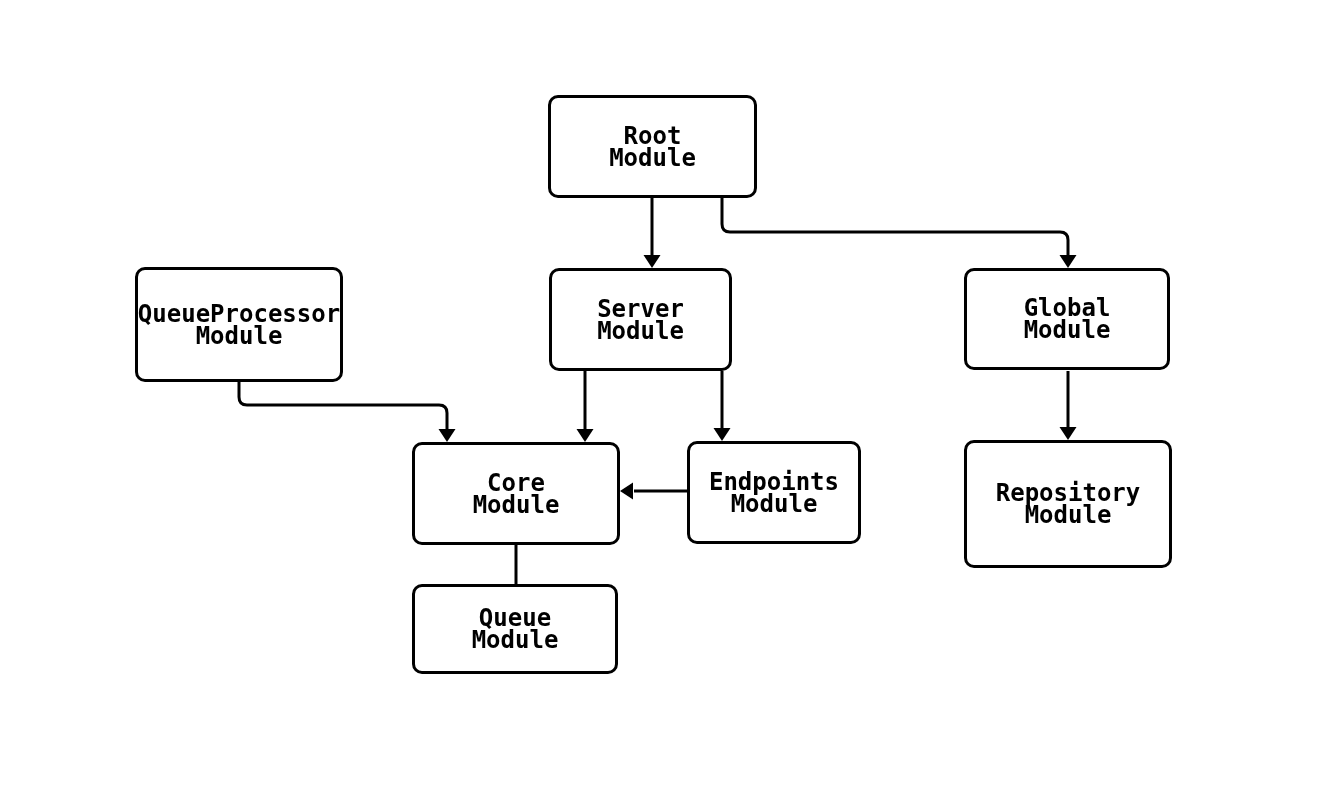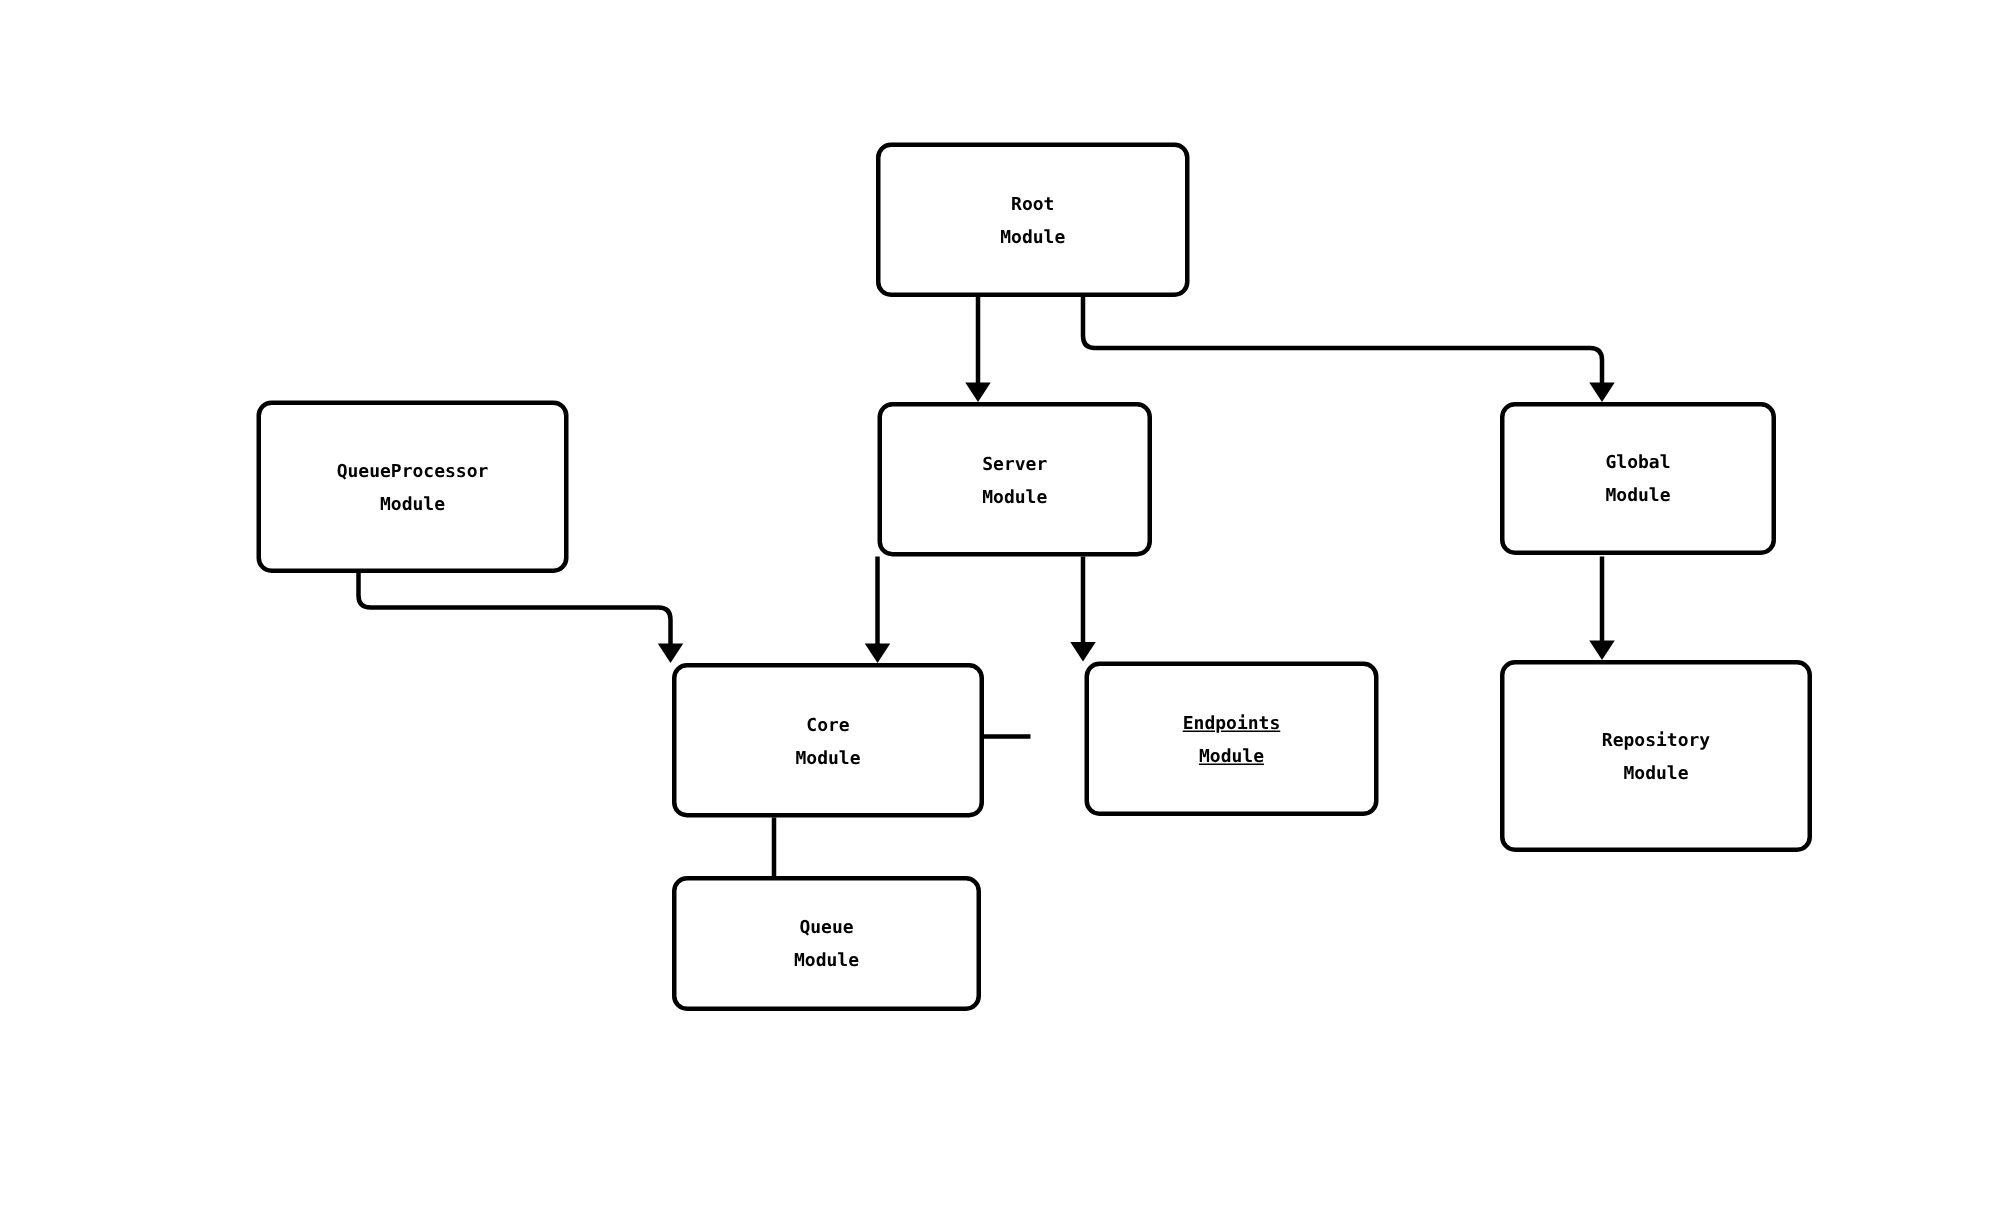--- a/index.html
+++ b/index.html
@@ -37,25 +37,24 @@
     position: absolute;
     box-sizing: border-box;
     background: var(--fill, #ffffff);
     border: 3px solid var(--stroke, #000000);
     border-radius: 10px;
     display: flex;
     align-items: center;
     justify-content: center;
     text-align: center;
     font-weight: bold;
-    font-size: 12px;
+    font-size: 24px;
     line-height: 22px;
     color: var(--text, #000000);
     white-space: pre-line;
-    margin-left: 36px;
   }
 </style>
 </head>
 <body>
 
 <div id="canvas" style="--bg: #ffffff; --fill: #ffffff; --stroke: #000000; --text: #000000;">
   <svg id="edges-layer" viewBox="0 0 1337 809" xmlns="http://www.w3.org/2000/svg">
       <path d="M 652 198 L 652 256" class="edge-line"></path>
       <polygon points="643.5,255 660.5,255 652,268" class="arrow-head"></polygon>
       <path d="M 722 198 L 722 224 Q 722 232 730 232 L 1060 232 Q 1068 232 1068 240 L 1068 256" class="edge-line"></path>
@@ -73,23 +72,23 @@
       <path d="M 1068 371 L 1068 428" class="edge-line"></path>
       <polygon points="1059.5,427 1076.5,427 1068,440" class="arrow-head"></polygon>
     </svg>
 
 <div class="node" style="left: 548px; top: 95px; width: 209px; height: 103px;">Root
 Module</div>
     <div class="node" style="left: 135px; top: 267px; width: 208px; height: 115px;">QueueProcessor
 Module</div>
     <div class="node" style="left: 549px; top: 268px; width: 183px; height: 103px;">Server
 Module</div>
-    <div class="node" style="left: 964px; top: 268px; width: 184px; height: 102px;">Global
+    <div class="node" style="left: 964px; top: 268px; width: 206px; height: 102px;">Global
 Module</div>
     <div class="node" style="left: 412px; top: 442px; width: 208px; height: 103px;">Core
 Module</div>
-    <div class="node" style="left: 687px; top: 441px; width: 196px; height: 103px; text-decoration: underline;">Endpoints
+    <div class="node" style="left: 687px; top: 441px; width: 174px; height: 103px;">Endpoints
 Module</div>
     <div class="node" style="left: 964px; top: 440px; width: 208px; height: 128px;">Repository
 Module</div>
     <div class="node" style="left: 412px; top: 584px; width: 206px; height: 90px;">Queue
 Module</div>
   </div>
 
 </body></html>

